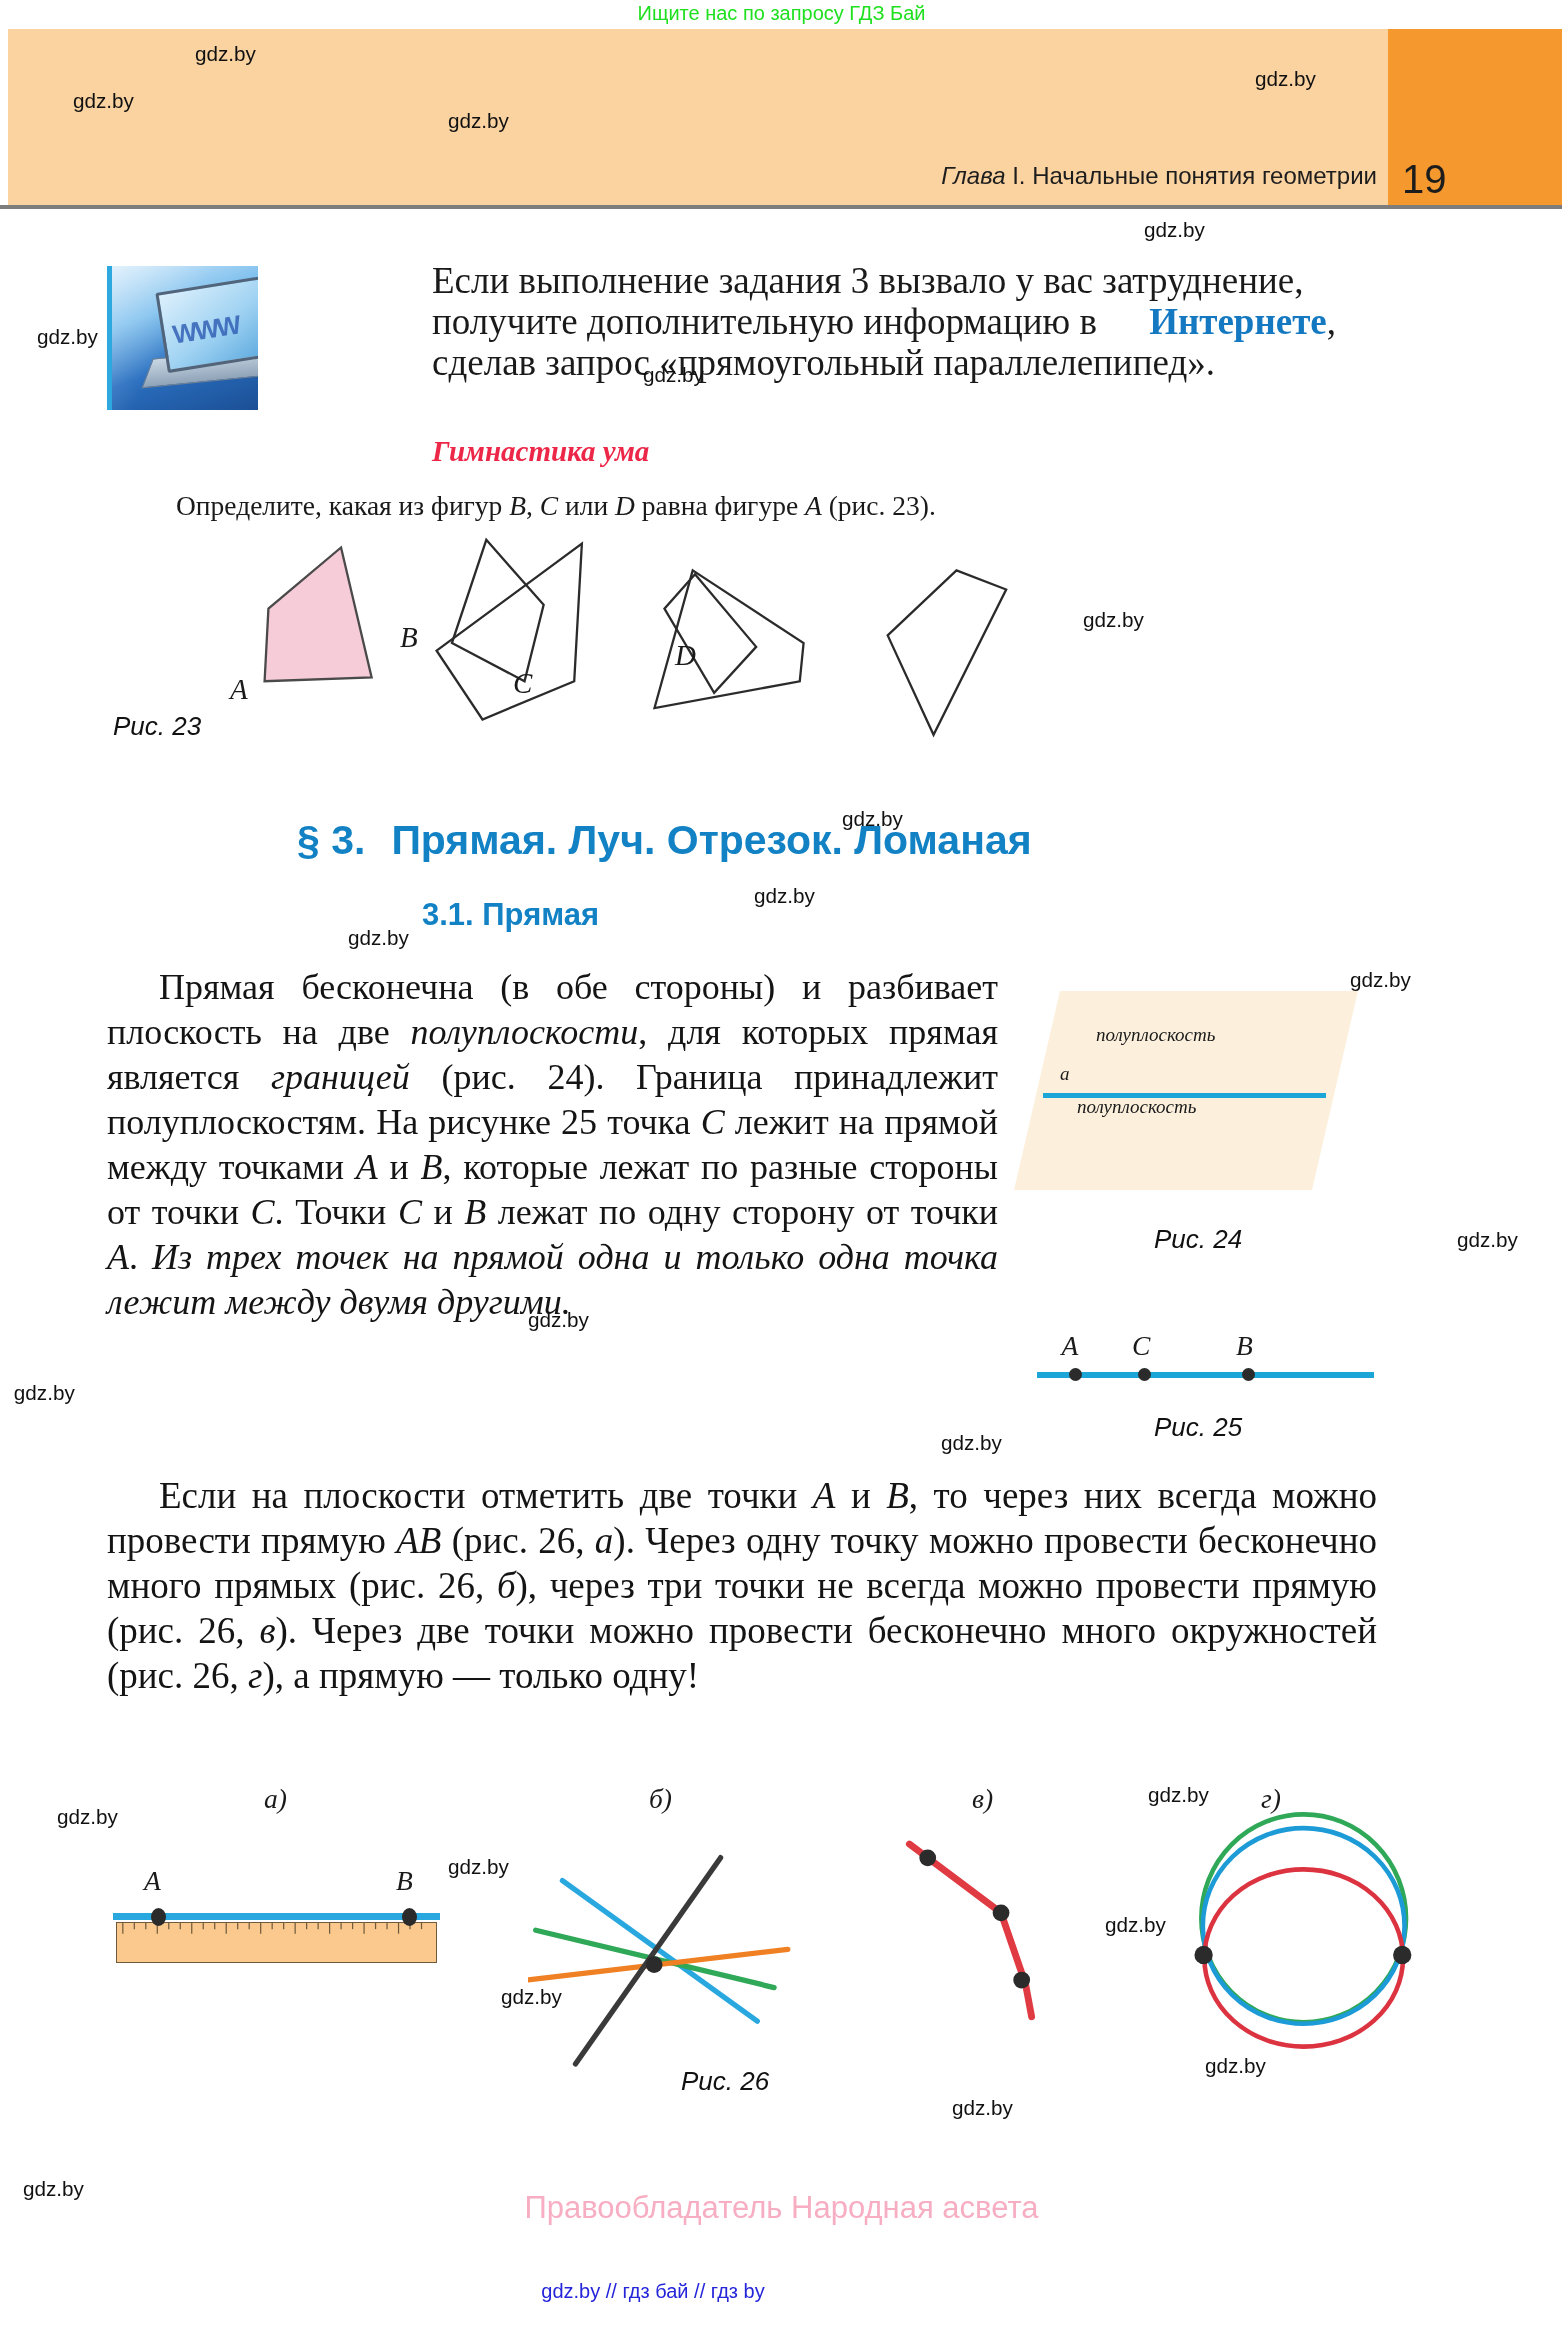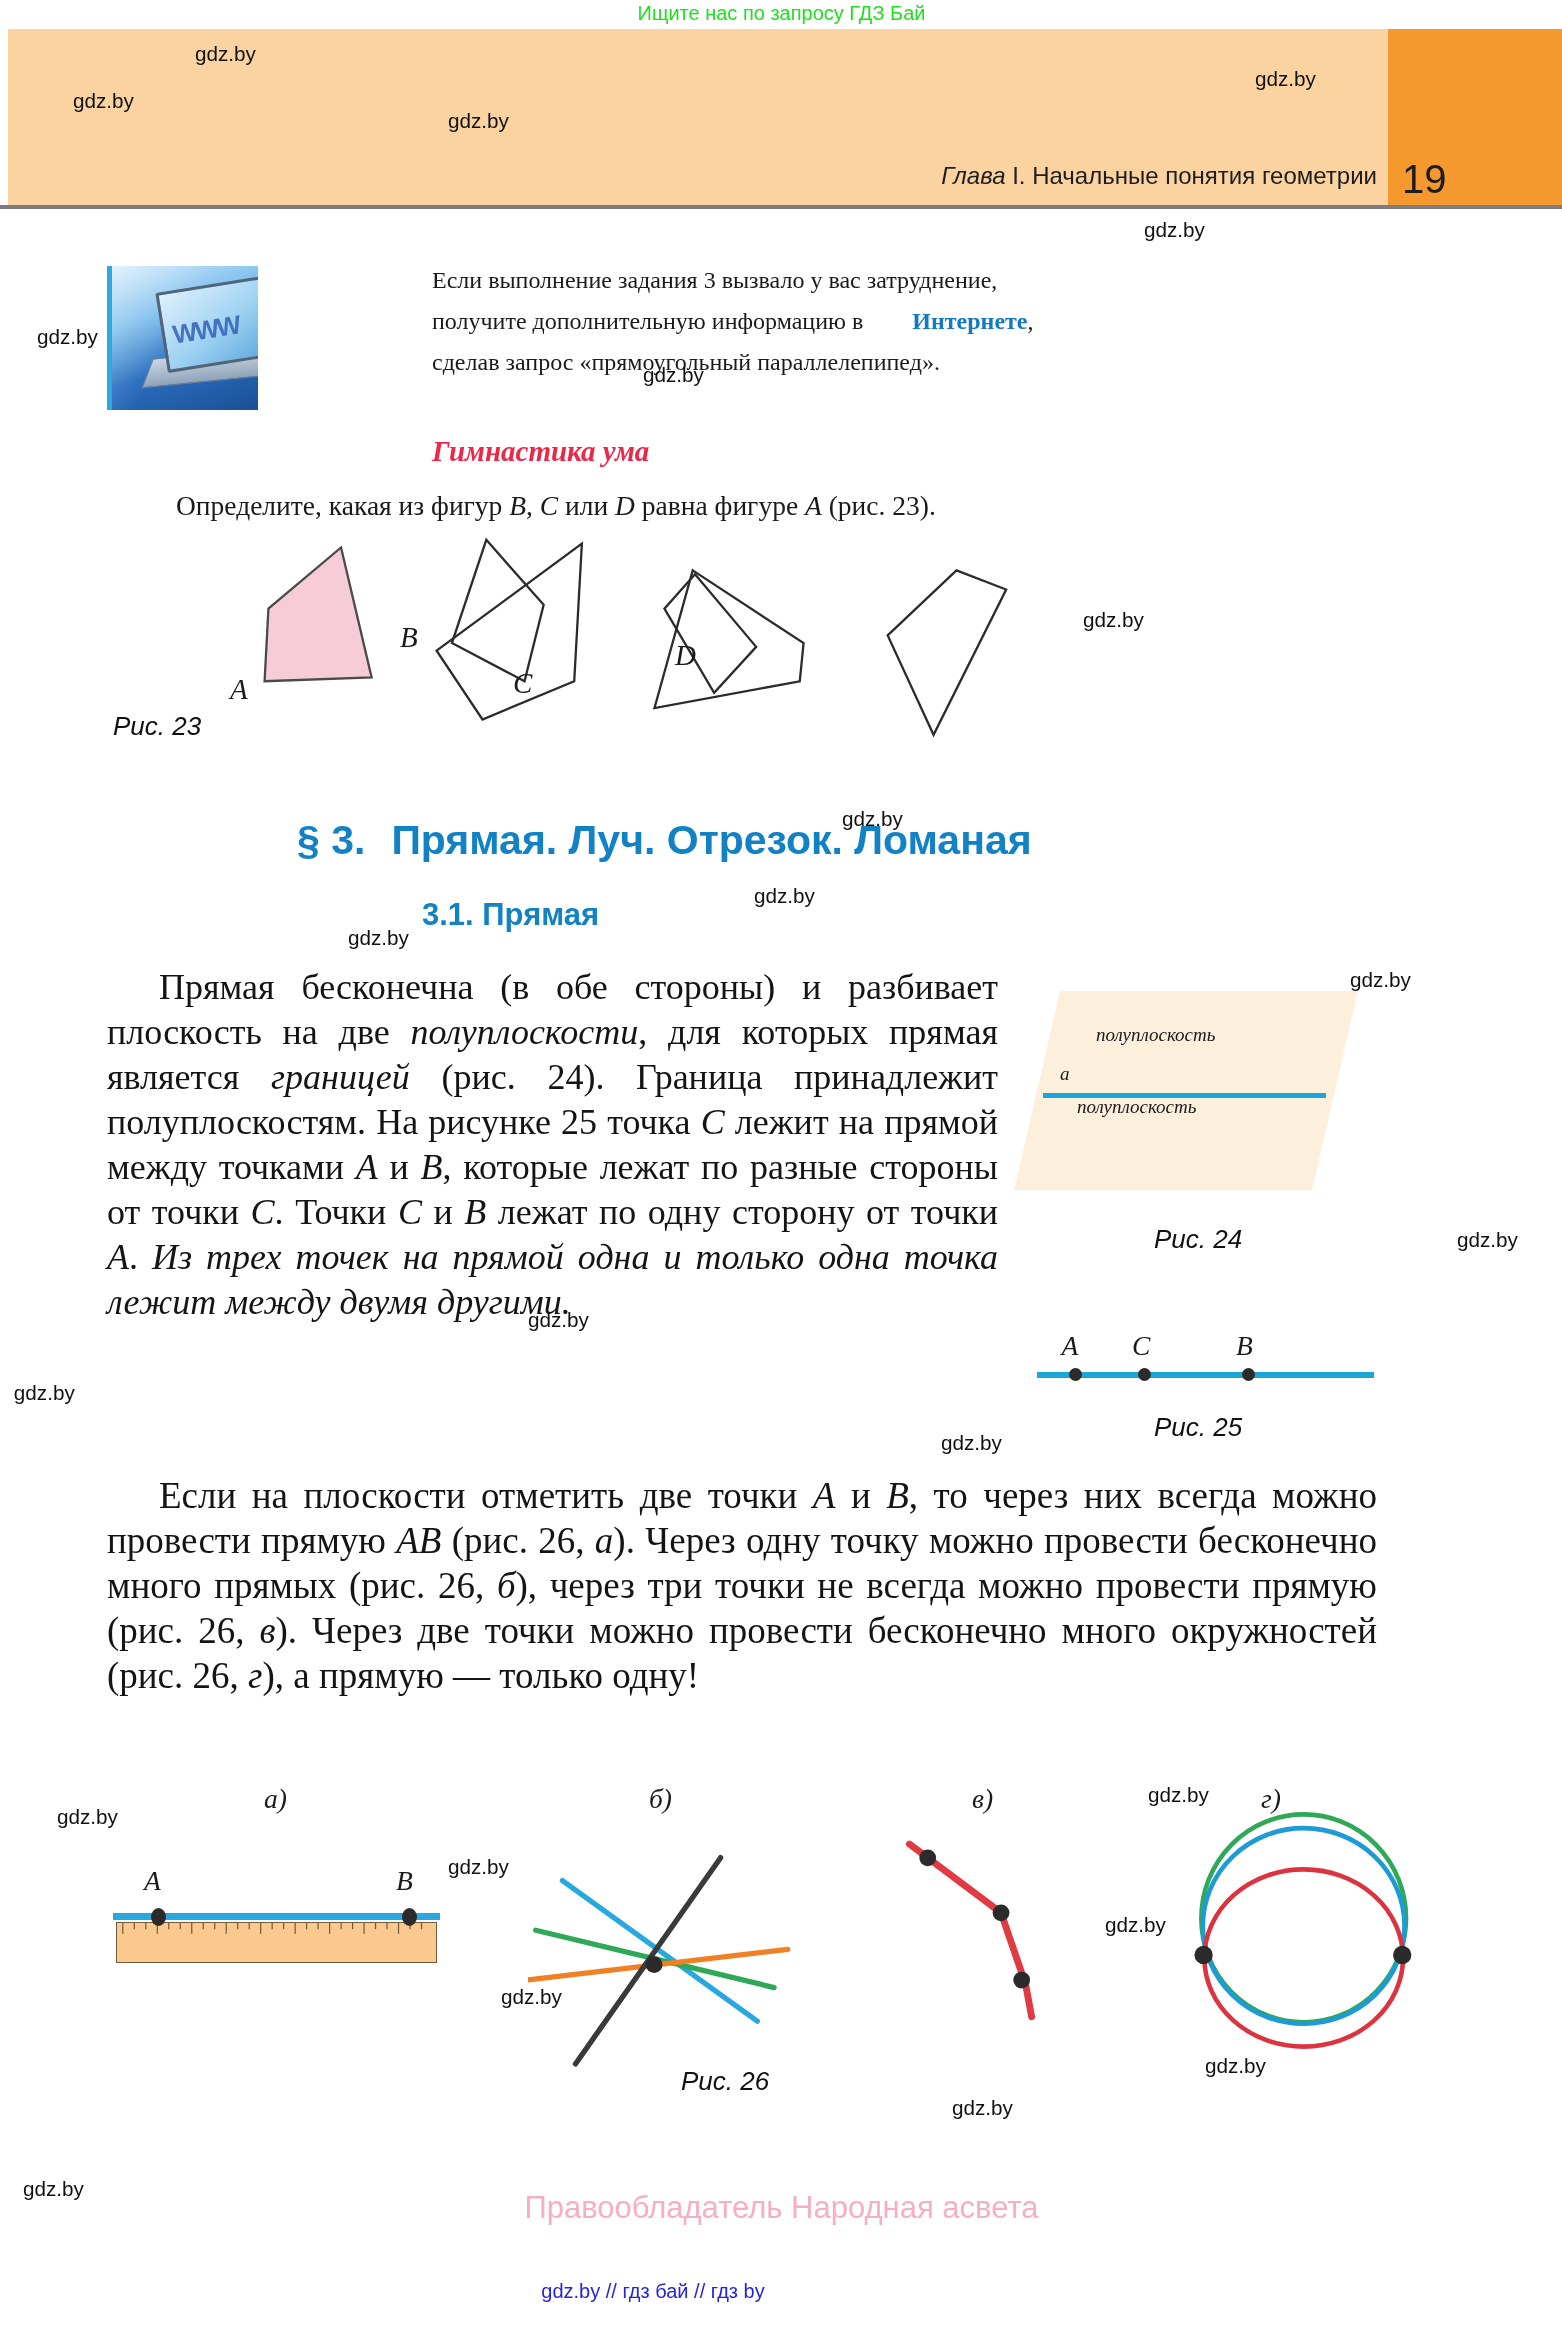--- a/index.html
+++ b/index.html
@@ -123,21 +123,21 @@
     top: 86px; left: 38px;
     width: 122px; height: 27.5px;
     background: linear-gradient(180deg,#c9d7e4 0%, #8fa3b8 100%);
     transform: skewX(-26deg) rotate(-6deg);
     border: 1.5px solid #6e7f92;
   }
   .note-text {
     position: absolute;
     top: 260px; left: 432px;
     width: 960px;
-    font-size: 24px;
+    font-size: 37px;
     line-height: 41px;
     color: #1a1a1a;
     text-align: justify;
   }
   .note-text .accent { color: #1579c2; font-weight: 700; margin-left: 43px; }
 
   
   .gym-heading {
     position: absolute;
     top: 435px; left: 432px;

